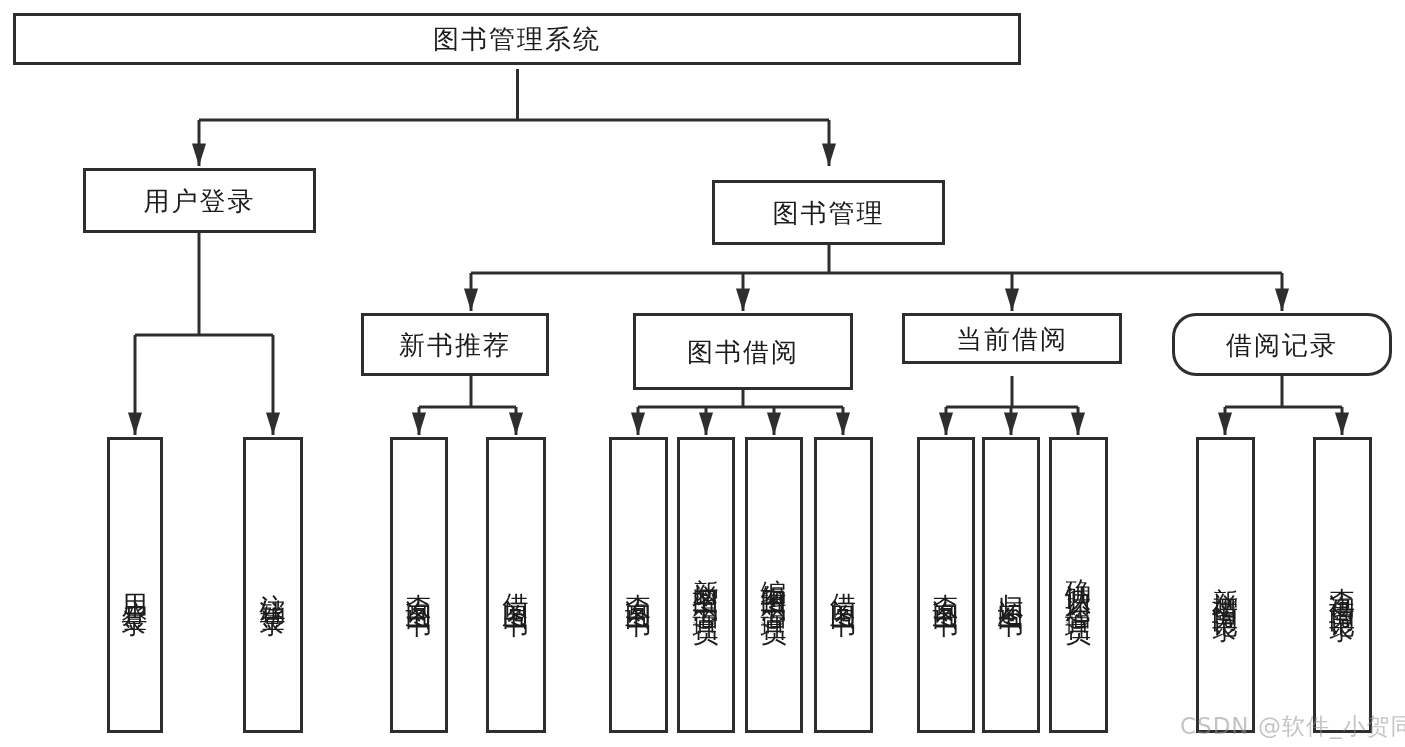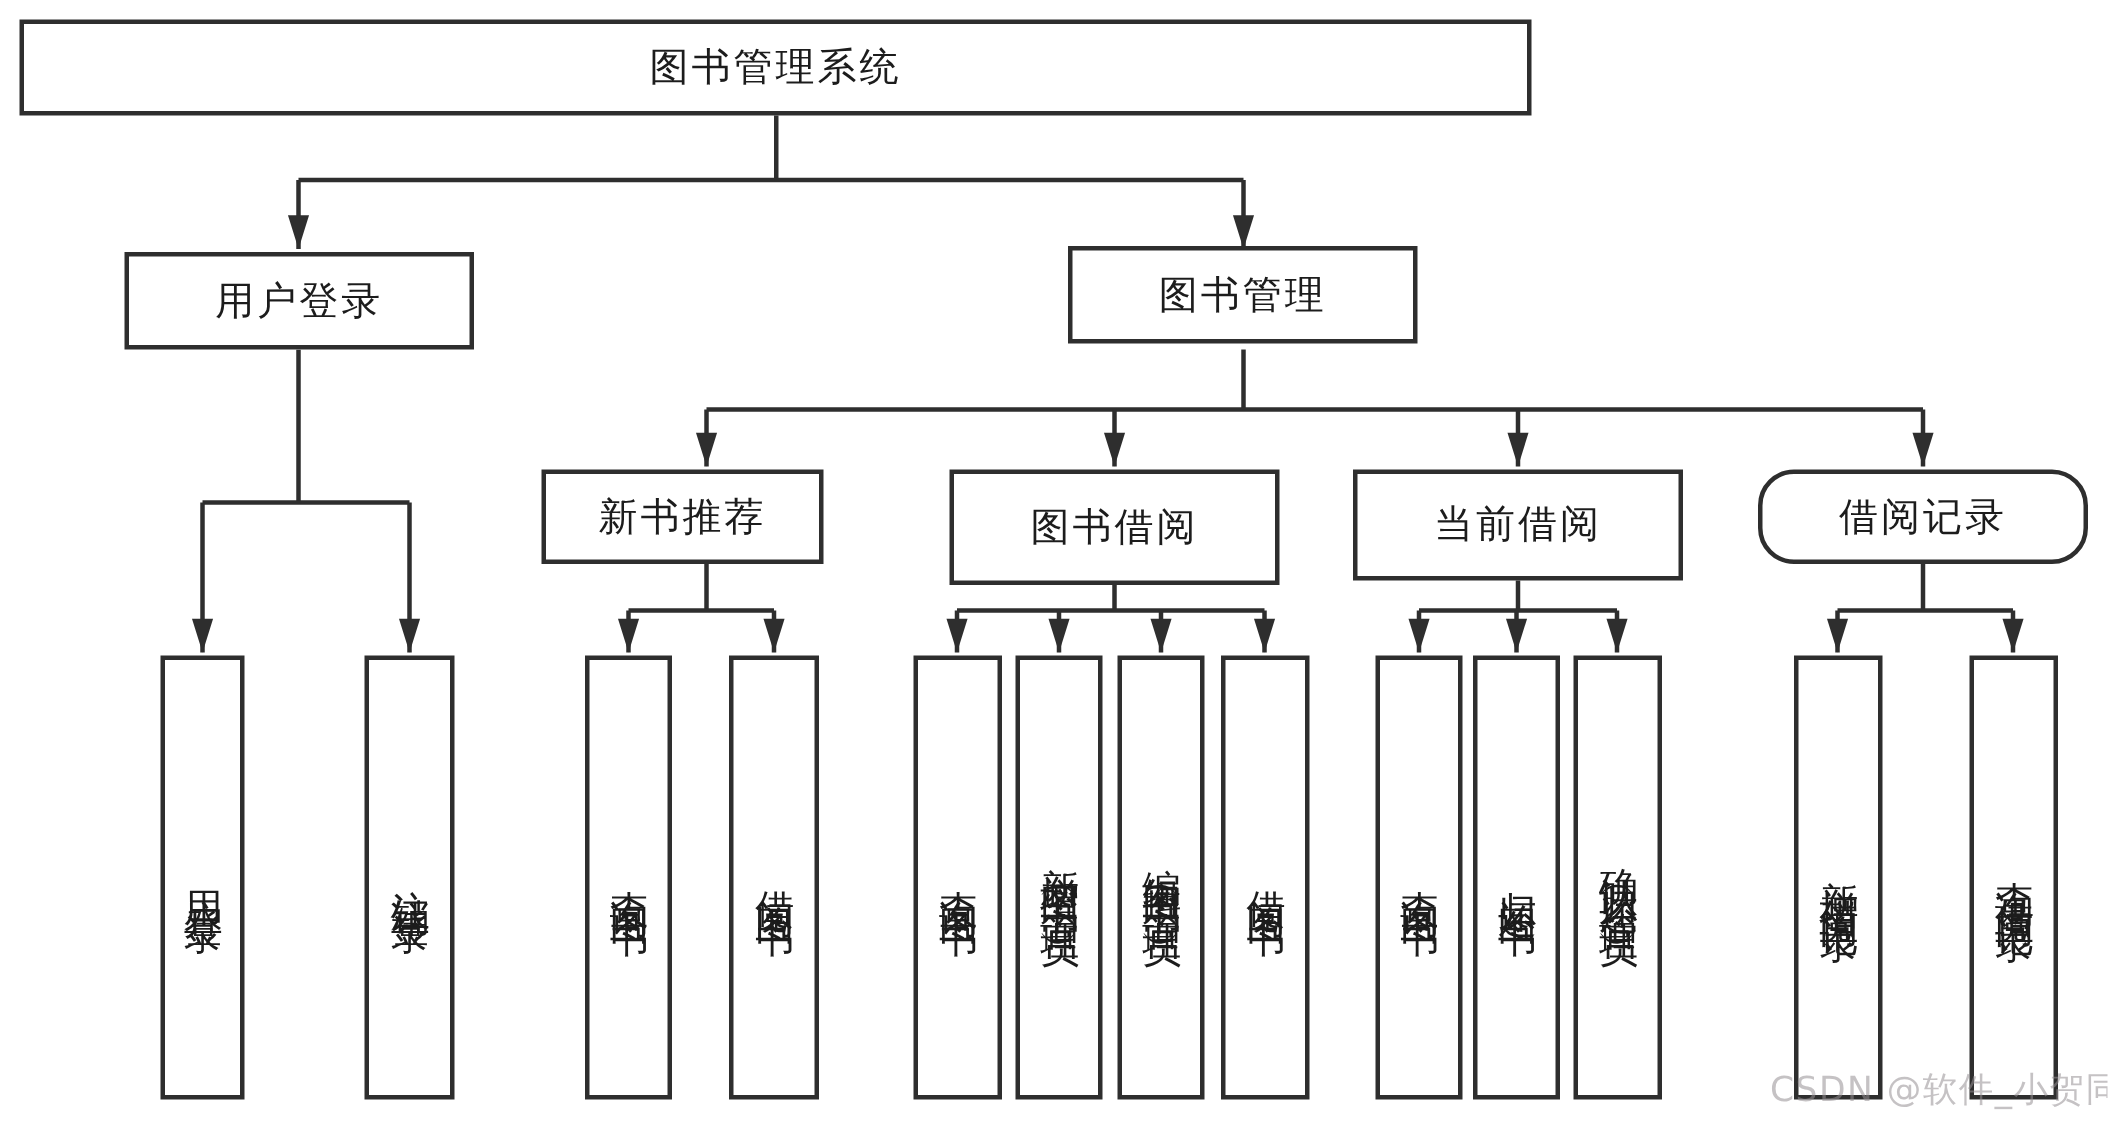--- a/index.html
+++ b/index.html
@@ -105,38 +105,38 @@
       <path d="M1011,407 V435" marker-end="url(#arw)"></path>
       <path d="M1078,407 V435" marker-end="url(#arw)"></path>
 
       <path d="M1282,376 V407"></path>
       <path d="M1225,407 H1342"></path>
       <path d="M1225,407 V435" marker-end="url(#arw)"></path>
       <path d="M1342,407 V435" marker-end="url(#arw)"></path>
     </g>
   </svg>
 
-  <div class="node" style="left:13px; top:13px; width:1008px; height:64px;align-items:center;">
+  <div class="node" style="left:13px; top:13px; width:1008px; height:52px;align-items:center;">
     <span>图书管理系统</span>
   </div>
 
   <div class="node" style="left:83px; top:168px; width:233px; height:65px;">
     <span>用户登录</span>
   </div>
-  <div class="node" style="left:712px; top:164px; width:233px; height:65px;">
+  <div class="node" style="left:712px; top:180px; width:233px; height:65px;">
     <span>图书管理</span>
   </div>
 
   <div class="node" style="left:361px; top:313px; width:188px; height:63px;">
     <span>新书推荐</span>
   </div>
   <div class="node" style="left:633px; top:313px; width:220px; height:77px;">
     <span>图书借阅</span>
   </div>
-  <div class="node" style="left:902px; top:313px; width:220px; height:74px;">
+  <div class="node" style="left:902px; top:313px; width:220px; height:51px;">
     <span>当前借阅</span>
   </div>
   <div class="node" style="left:1172px; top:313px; width:220px; height:63px;border-radius:24px;">
     <span>借阅记录</span>
   </div>
 
   <div class="node vertical" style="left:107px; top:437px; width:56px; height:296px;">
     <span>用户登录</span>
   </div>
   <div class="node vertical" style="left:243px; top:437px; width:60px; height:296px;">

